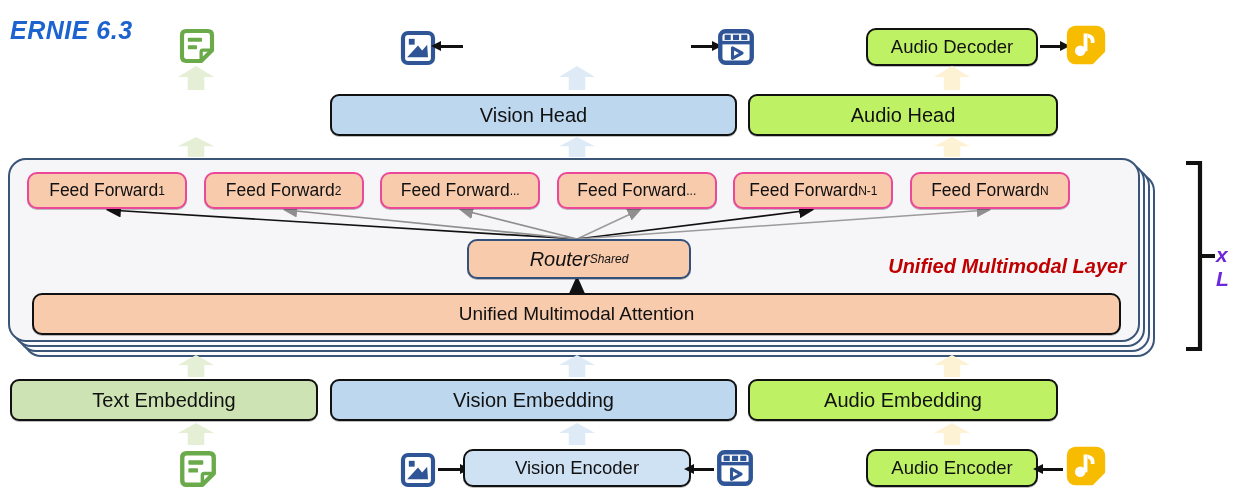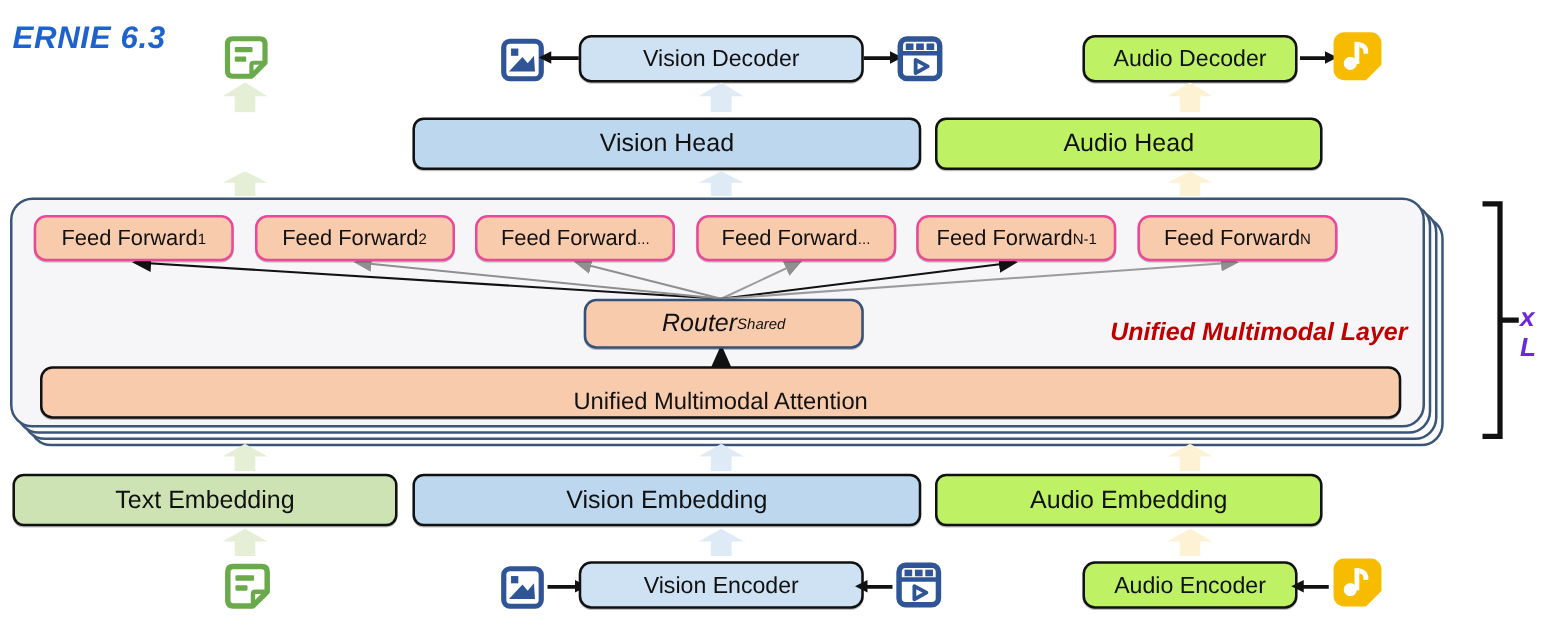--- a/index.html
+++ b/index.html
@@ -58,21 +58,21 @@
     display:flex;align-items:center;justify-content:center;
     font-size:20px;font-style:italic;box-shadow:0 1px 0 rgba(0,0,0,.25);
   }
   .utl-label{
     position:absolute;left:692px;top:95px;width:424px;text-align:right;
     font-size:20px;font-weight:bold;font-style:italic;color:#c00000;
   }
   .attention{
     position:absolute;left:22px;top:133px;width:1085px;height:38px;
     border:2px solid #111;border-radius:10px;background:#f8cbad;
-    display:flex;align-items:flex-end;justify-content:center;font-size:19px;
+    display:flex;align-items:center;justify-content:center;font-size:19px;
     box-shadow:0 1px 0 rgba(0,0,0,.25);
   }
   .fan-svg{position:absolute;left:0;top:0;width:1128px;height:180px;pointer-events:none;}
   .repeat-label{position:absolute;left:1216px;top:243px;font-size:21px;font-weight:bold;font-style:italic;color:#6d28d9;}
   .icon{position:absolute;}
   .icon svg{display:block;width:100%;height:100%;}
 </style>
 </head>
 <body>
 
@@ -90,23 +90,20 @@
   </div>
 
   <div class="icon" style="left:398px;top:28px;width:40px;height:40px;">
     <svg viewBox="0 0 48 48">
       <rect x="6" y="6" width="36" height="36" rx="6" fill="#fff" stroke="#2f5597" stroke-width="5"></rect>
       <rect x="13" y="13" width="7" height="7" fill="#2f5597"></rect>
       <path d="M11 35 L24 21 L29 27 L35 20 L36 35 Z" fill="#2f5597"></path>
     </svg>
   </div>
   <div class="harrow left" style="left:440px;top:45px;width:23px;"></div>
-  <div class="box lightblue small" style="left:463px;top:28px;width:228px;height:38px;">
-    <span>Vision Decoder</span>
-  </div>
   <div class="harrow right" style="left:691px;top:45px;width:22px;"></div>
   <div class="icon" style="left:715px;top:26px;width:42px;height:42px;">
     <svg viewBox="0 0 48 48">
       <rect x="6" y="6" width="36" height="36" rx="6" fill="#fff" stroke="#2f5597" stroke-width="5"></rect>
       <rect x="11" y="10" width="7" height="6" fill="#2f5597"></rect>
       <rect x="20.5" y="10" width="7" height="6" fill="#2f5597"></rect>
       <rect x="30" y="10" width="7" height="6" fill="#2f5597"></rect>
       <line x1="6" y1="19" x2="42" y2="19" stroke="#2f5597" stroke-width="4"></line>
       <path d="M20 25 L31 31 L20 37 Z" fill="#fff" stroke="#2f5597" stroke-width="3.5" stroke-linejoin="round"></path>
     </svg>

